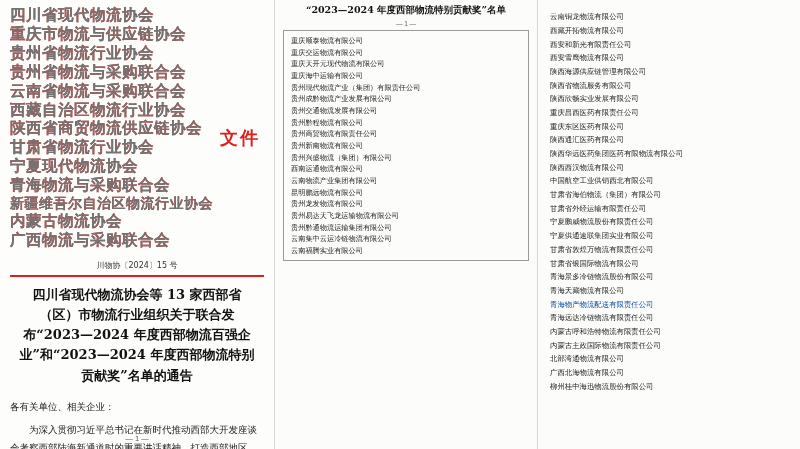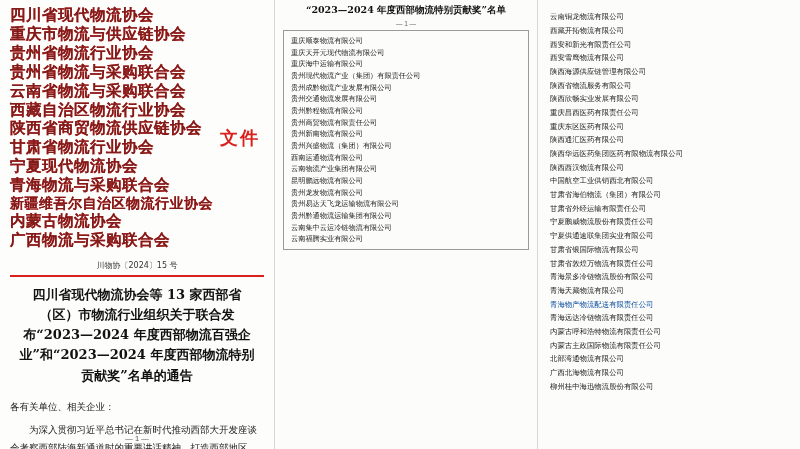--- a/index.html
+++ b/index.html
@@ -35,21 +35,21 @@
     color: #d81e06;
     font-family: "DejaVu Sans", "Liberation Sans", sans-serif;
     font-weight: 700;
     letter-spacing: 0.5px;
     line-height: 1.22;
   }
   .red-line {
     display: block;
     white-space: nowrap;
     font-size: 15.5px;
-    color: #7f1d1d;
+    color: #737373;
     text-shadow: 0 0 0.4px #d9201c;
   }
   .red-line.small { font-size: 14px; }
   .wenjian {
     position: absolute;
     right: 14px;
     top: 126px;
     color: #d9201c;
     font-size: 18px;
     font-weight: 700;
@@ -210,20 +210,21 @@
   <div class="divider-v"></div>
 
   <div class="doc-mid">
     <div class="mid-title">“2023—2024 年度西部物流特别贡献奖”名单</div>
 
 
     <div class="mid-pagenum">— 1 —</div>
 
     <div class="list-box tall">
       <div class="company">重庆顺泰物流有限公司</div>
+      <div class="company">重庆交运物流有限公司</div>
       <div class="company">重庆天开元现代物流有限公司</div>
       <div class="company">重庆海中运输有限公司</div>
       <div class="company">贵州现代物流产业（集团）有限责任公司</div>
       <div class="company">贵州成黔物流产业发展有限公司</div>
       <div class="company">贵州交通物流发展有限公司</div>
       <div class="company">贵州黔程物流有限公司</div>
       <div class="company">贵州商贸物流有限责任公司</div>
       <div class="company">贵州新南物流有限公司</div>
       <div class="company">贵州兴盛物流（集团）有限公司</div>
       <div class="company">西南运通物流有限公司</div>
@@ -250,22 +251,22 @@
     <div class="company">重庆昌西医药有限责任公司</div>
     <div class="company">重庆东区医药有限公司</div>
     <div class="company">陕西通汇医药有限公司</div>
     <div class="company">陕西华远医药集团医药有限物流有限公司</div>
     <div class="company">陕西西汉物流有限公司</div>
     <div class="company">中国航空工业供销西北有限公司</div>
     <div class="company">甘肃省海伯物流（集团）有限公司</div>
     <div class="company">甘肃省外经运输有限责任公司</div>
     <div class="company">宁夏鹏威物流股份有限责任公司</div>
     <div class="company">宁夏供通速联集团实业有限公司</div>
+    <div class="company">甘肃省敦煌万物流有限责任公司</div>
     <div class="company">甘肃省银国际物流有限公司</div>
-    <div class="company">甘肃省敦煌万物流有限责任公司</div>
     <div class="company">青海景多冷链物流股份有限公司</div>
     <div class="company">青海天藏物流有限公司</div>
     <div class="company highlight-row">
       <span class="hl-text">青海物产物流配送有限责任公司</span>
       <span class="highlight-box"></span>
     </div>
     <div class="company">青海远达冷链物流有限责任公司</div>
     <div class="company">内蒙古呼和浩特物流有限责任公司</div>
     <div class="company">内蒙古主政国际物流有限责任公司</div>
     <div class="company">北部湾通物流有限公司</div>

